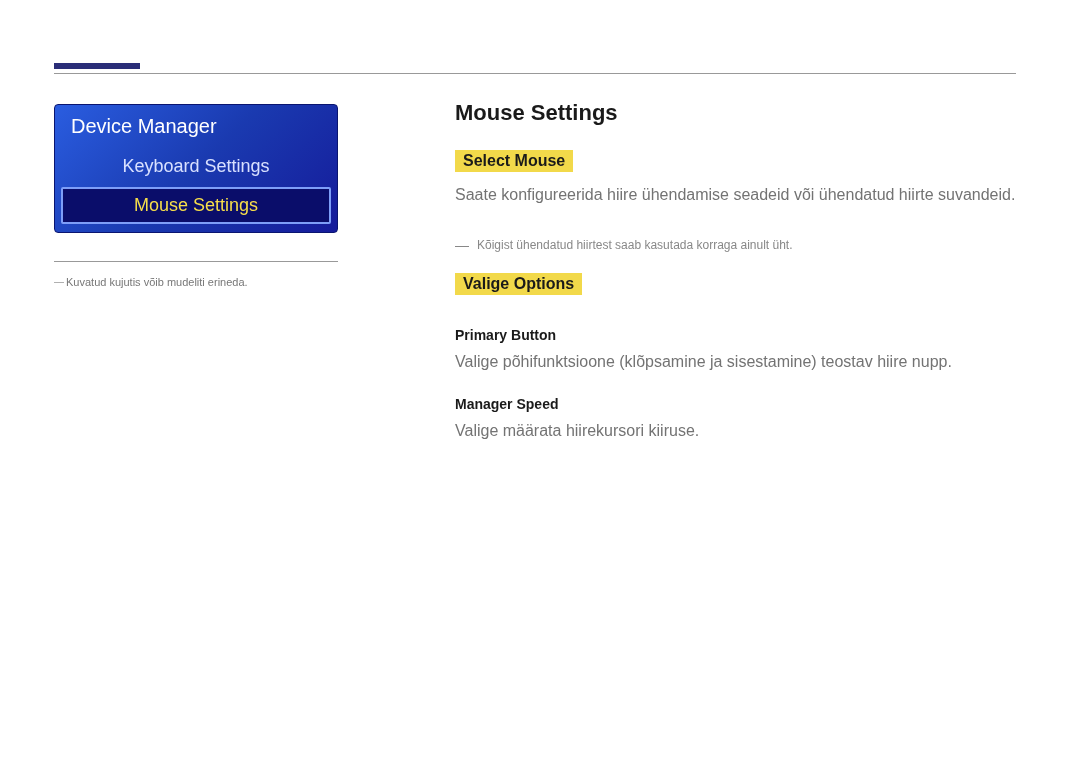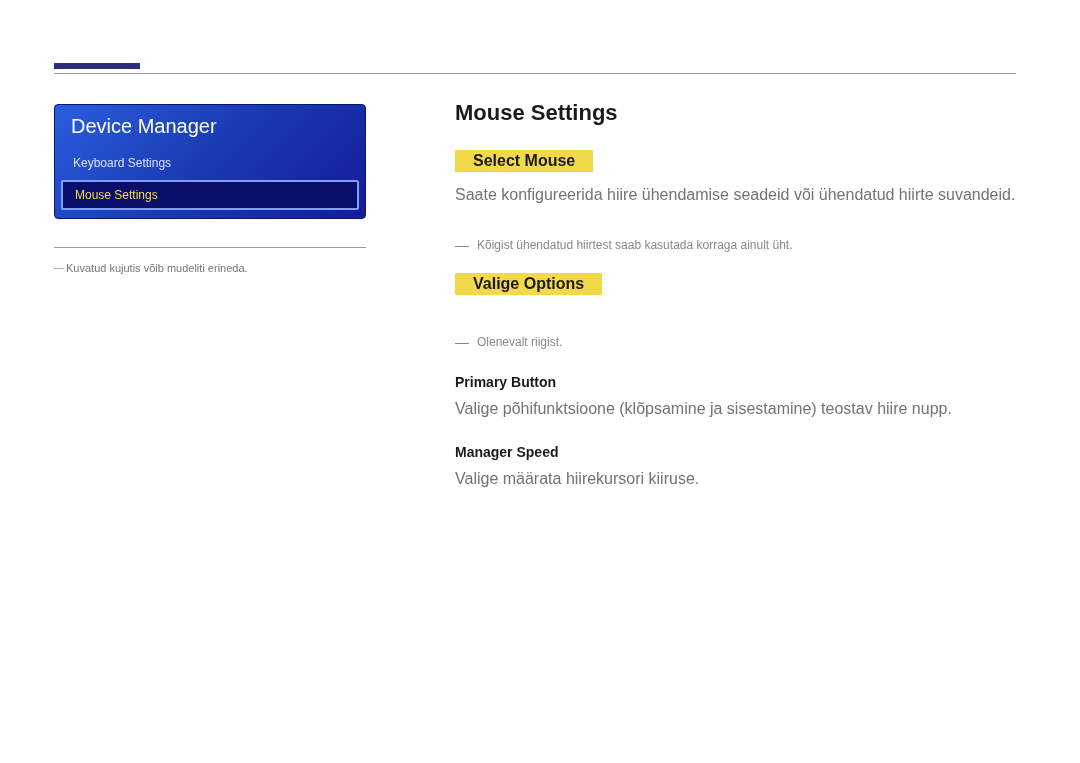--- a/index.html
+++ b/index.html
@@ -27,39 +27,40 @@
       top: 63px;
       left: 54px;
       width: 86px;
       height: 6px;
       background: #2a2e78;
     }
     .sidebar-column {
       position: absolute;
       top: 104px;
       left: 54px;
-      width: 312px;
+      width: 284px;
     }
     .device-manager-panel {
       background: linear-gradient(135deg, #2a5de0 0%, #1a3ab0 50%, #151b9a 100%);
       border: 1px solid #0a1570;
       border-radius: 4px;
       overflow: hidden;
     }
     .panel-title {
       color: #ffffff;
       font-size: 20px;
       font-weight: 400;
       padding: 10px 16px 10px;
     }
     .panel-item {
       color: #d8e0ff;
-      font-size: 12px;
+      font-size: 18px;
       padding: 8px 18px;
       cursor: pointer;
+      text-align: center;
     }
     .panel-item.selected {
       background: #0a0d6a;
       border: 2px solid #7e9ef8;
       margin: 2px 6px 8px 6px;
       padding: 6px 12px;
       color: #f6dd4a;
       border-radius: 2px;
     }
     .sidebar-divider {
@@ -93,21 +94,21 @@
       font-weight: 700;
       color: #1a1a1a;
       margin-bottom: 24px;
     }
     .section-heading {
       display: inline-block;
       background: #f2d94a;
       color: #1a1a1a;
       font-size: 16px;
       font-weight: 700;
-      padding: 2px 18px;
+      padding: 2px 8px;
       margin-bottom: 10px;
     }
     .body-text {
       font-size: 16px;
       color: #737373;
       line-height: 1.6;
       margin-bottom: 6px;
     }
     .note-line {
       font-size: 12px;
@@ -157,21 +158,20 @@
   <h1 class="main-title">Mouse Settings</h1>
 
   <div class="section-block">
     <div><span class="section-heading">Select Mouse</span></div>
     <p class="body-text">Saate konfigureerida hiire ühendamise seadeid või ühendatud hiirte suvandeid.</p>
     <p class="note-line">Kõigist ühendatud hiirtest saab kasutada korraga ainult üht.</p>
   </div>
 
   <div class="section-block">
     <div><span class="section-heading">Valige Options</span></div>
-    <p class="note-line">Olenevalt riigist.</p>
 
     <div>
       <div class="sub-heading">Primary Button</div>
       <p class="body-text">Valige põhifunktsioone (klõpsamine ja sisestamine) teostav hiire nupp.</p>
     </div>
 
     <div>
       <div class="sub-heading">Manager Speed</div>
       <p class="body-text">Valige määrata hiirekursori kiiruse.</p>
     </div>

